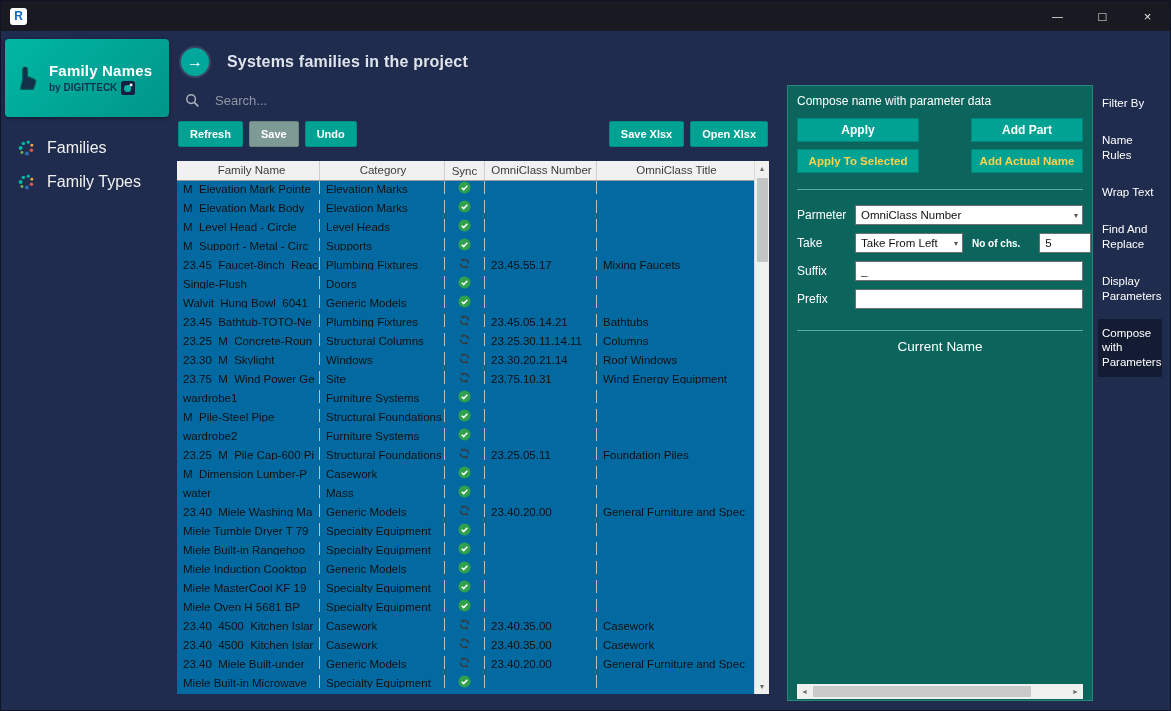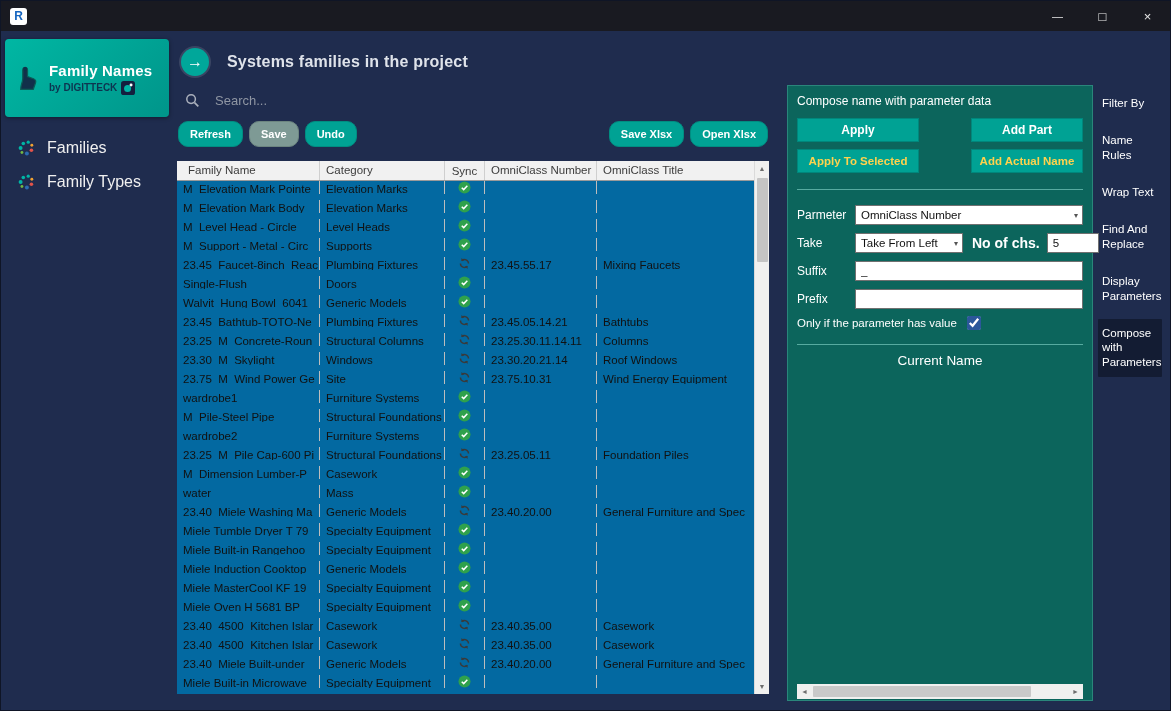--- a/index.html
+++ b/index.html
@@ -30,28 +30,28 @@
   .main { width:608px; flex:none; padding:8px 12px 0 4px; }
   .main-header { display:flex; align-items:center; gap:18px; height:46px; padding-left:4px; }
   .header-circle { width:28px; height:28px; border-radius:50%; background:#00a79a; color:#fff; display:flex; align-items:center; justify-content:center; font-size:16px; font-weight:bold; box-shadow:0 0 0 2px rgba(255,255,255,.12); cursor:pointer; }
   .page-title { font-size:16px; font-weight:600; color:#dfe3ea; letter-spacing:.2px; }
   .search-row { display:flex; align-items:center; gap:15px; height:30px; padding-left:8px; }
   .search-row svg { width:15px; height:15px; }
   .search-input { background:transparent; border:none; outline:none; color:#cfd3da; font-size:13px; width:400px; }
   .search-input::placeholder { color:#8f96a3; }
   .toolbar { display:flex; justify-content:space-between; align-items:center; height:38px; padding:0 1px; }
   .tb-group { display:flex; gap:6px; }
-  .btn { background:#00a294; color:#fff; font-size:11px; font-weight:bold; border:1px solid #008d81; padding:0 11px; height:26px; border-radius:10px; cursor:pointer; font-family:"Liberation Sans",sans-serif; }
+  .btn { background:#00a294; color:#fff; font-size:11px; font-weight:bold; border:1px solid #008d81; padding:0 11px; height:26px; border-radius:2px; cursor:pointer; font-family:"Liberation Sans",sans-serif; }
   .btn.muted { background:#7e9a95; border-color:#6c8580; }
 
   
   .grid { margin-top:8px; display:flex; height:533px; }
   .grid-left { width:581px; display:flex; flex-direction:column; overflow:hidden; }
   .grid-head { display:flex; height:20px; background:#f1f1f1; border-bottom:1px solid #9a9a9a; flex:none; }
-  .th { font-size:11.5px; color:#3c3c3c; padding:3px 4px 0 6px; border-right:1px solid #cfcfcf; white-space:nowrap; overflow:hidden; }
+  .th { font-size:11.5px; color:#3c3c3c; padding:3px 4px 0 6px; border-right:1px solid #cfcfcf; white-space:nowrap; overflow:hidden;text-align:center; }
   .th.c-name { padding-left:11px; }
   .rows { flex:1; overflow:hidden; background:#fff; }
   .trow { display:flex; height:19px; background:#0369a1; border-bottom:6px solid #0369a1; cursor:default; }
   .td { font-size:11.5px; color:#111; padding:2px 3px 0 6px; border-right:1px solid #bdbdbd; white-space:nowrap; overflow:hidden; }
   .c-name { width:143px; flex:none; }
   .c-cat { width:125px; flex:none; }
   .c-sync { width:40px; flex:none; display:flex; align-items:center; justify-content:center; padding:0; }
   .c-onum { width:112px; flex:none; }
   .c-otitle { flex:1; border-right:none; }
   .td svg { width:13px; height:13px; display:block; }
@@ -71,21 +71,21 @@
   .btn-grid { display:grid; grid-template-columns:122px 112px; justify-content:space-between; row-gap:7px; }
   .panel-btn { height:24px; background:#00a294; border:1px solid #00877c; color:#fff; font-size:12px; font-weight:bold; display:flex; align-items:center; justify-content:center; cursor:pointer; white-space:nowrap; }
   .panel-btn.yellow { color:#ffd24d; font-size:11.5px; }
   .group-divider { border-top:1px solid #57aba0; margin-top:16px; }
   .form { margin-top:14px; }
   .form-row { display:flex; align-items:center; height:22px; margin-bottom:6px; }
   .flabel { width:58px; flex:none; color:#fff; font-size:12px; }
   .combo { flex:1; height:20px; background:#fff; border:1px solid #707070; display:flex; align-items:center; justify-content:space-between; padding:0 4px 0 5px; font-size:11.5px; color:#111; cursor:pointer; }
   .combo .chev { font-size:8px; color:#555; }
   .combo.small { flex:none; width:108px; }
-  .mini-label { color:#fff; font-size:14px; font-weight:bold; margin:0 7px 0 9px; white-space:nowrap; }
+  .mini-label { color:#fff; font-size:10px; font-weight:bold; margin:0 19px 0 9px; white-space:nowrap; }
   .tinput { flex:1; height:20px; background:#fff; border:1px solid #707070; font-size:11.5px; color:#111; padding:0 5px; outline:none; font-family:"Liberation Sans",sans-serif; }
   .tinput.num { flex:none; width:52px; }
   .check-row { display:flex; align-items:center; margin-top:4px; }
   .check-label { color:#fff; font-size:11.5px; flex:none; }
   .check-row input { width:14px; height:14px; margin-left:10px; accent-color:#2b579a; cursor:pointer; }
   .current-name { margin-top:14px; border-top:1px solid #57aba0; padding-top:8px; text-align:center; color:#fff; font-size:13.5px; }
   .panel-spacer { flex:1; }
   .hscroll { height:15px; background:#f0f0ef; display:flex; align-items:center; margin:0 0 1px 0; flex:none; }
   .hscroll .scroll-arrow { height:15px; width:15px; line-height:15px; text-align:center; }
   .hthumb { height:11px; width:218px; background:#c9c9c9; border-radius:1px; margin-left:1px; cursor:pointer; }
@@ -608,24 +608,20 @@
           <input class="tinput num" type="text" value="5" style="">
         </div>
         <div class="form-row">
           <span class="flabel">Suffix</span>
           <input class="tinput" type="text" value="_" style="">
         </div>
         <div class="form-row">
           <span class="flabel">Prefix</span>
           <input class="tinput" type="text" value="" style="">
         </div>
-        <div class="check-row">
-          <span class="check-label">Only if the parameter has value</span>
-          <input type="checkbox" checked="" style="">
-        </div>
       </div>
 
       <div class="current-name">Current Name</div>
 
       <div class="panel-spacer"></div>
 
       <div class="hscroll">
         <span class="scroll-arrow">◄</span>
         <div class="hthumb"></div>
         <div class="hspacer"></div>

